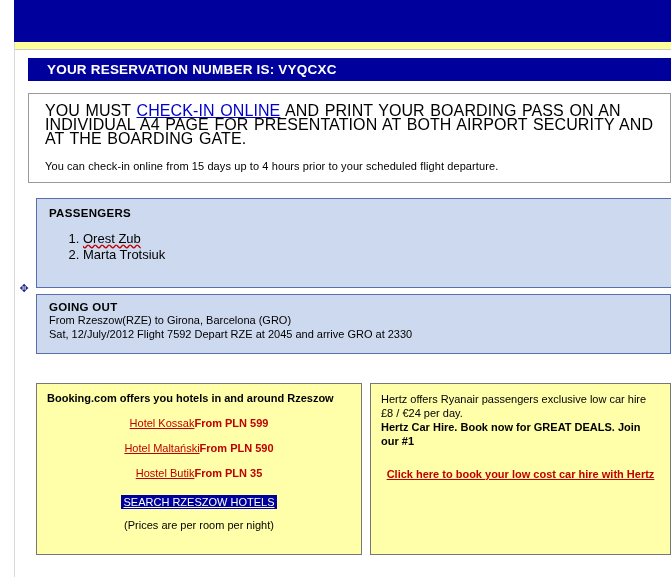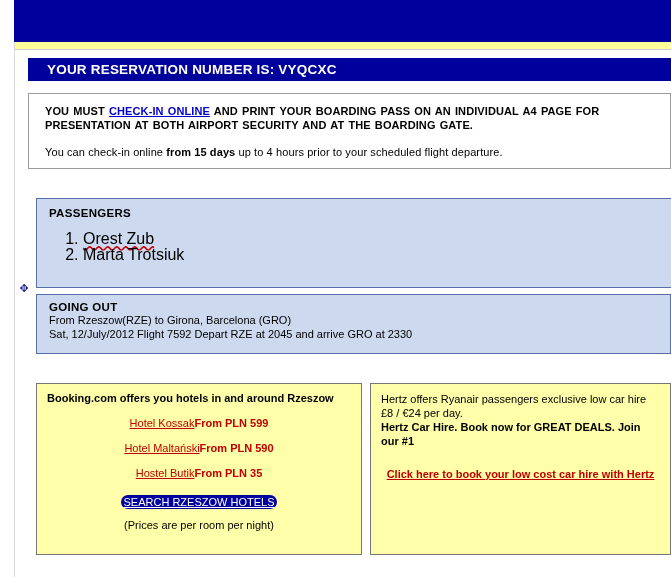--- a/index.html
+++ b/index.html
@@ -77,36 +77,35 @@
     left: 28px;
     top: 93px;
     width: 643px;
     min-height: 71px;
     border: 1px solid #9a9a9a;
     box-sizing: border-box;
     padding: 10px 14px 10px 16px;
     background: #ffffff;
   }
   .checkin-line1 {
-    font-size: 11px;
+    font-size: 16px;
     line-height: 14px;
     letter-spacing: .1px;
     word-spacing: 1px;
-    font-weight: bold;
   }
   .checkin-line2 {
     font-size: 11px;
     margin-top: 14px;
     letter-spacing: .1px;
   }
   .linkish {
     color: #0000cc;
     text-decoration: underline;
   }
-  .bold { font-weight: bold; }
+  .bold { font-weight: normal; }
 
   
   .passengers-box {
     position: absolute;
     left: 36px;
     top: 198px;
     width: 637px;
     height: 90px;
     border: 1px solid #5a6fa8;
     background: #ccd9ee;
@@ -114,21 +113,21 @@
     padding: 8px 0 0 12px;
   }
   .section-title {
     font-weight: bold;
     font-size: 11.5px;
     letter-spacing: .3px;
   }
   .pax-list {
     margin: 12px 0 0 0;
     padding-left: 34px;
-    font-size: 16px;
+    font-size: 13px;
     line-height: 16px;
   }
   .pax-list li { margin: 0; padding: 0; }
   .squiggle {
     text-decoration: underline;
     text-decoration-style: wavy;
     text-decoration-color: #c00000;
   }
 
   
@@ -192,21 +191,20 @@
   .search-hotels {
     display: block;
     margin: 16px auto 0 auto;
     width: 152px;
     text-align: center;
     background: #00009c;
     color: #ffffff;
     font-size: 11px;
     text-decoration: underline;
     padding: 1px 2px;
-    border-radius: 7px;
   }
   .prices-note {
     text-align: center;
     font-size: 11px;
     margin-top: 10px;
   }
 
   .hertz-box {
     position: absolute;
     left: 370px;

